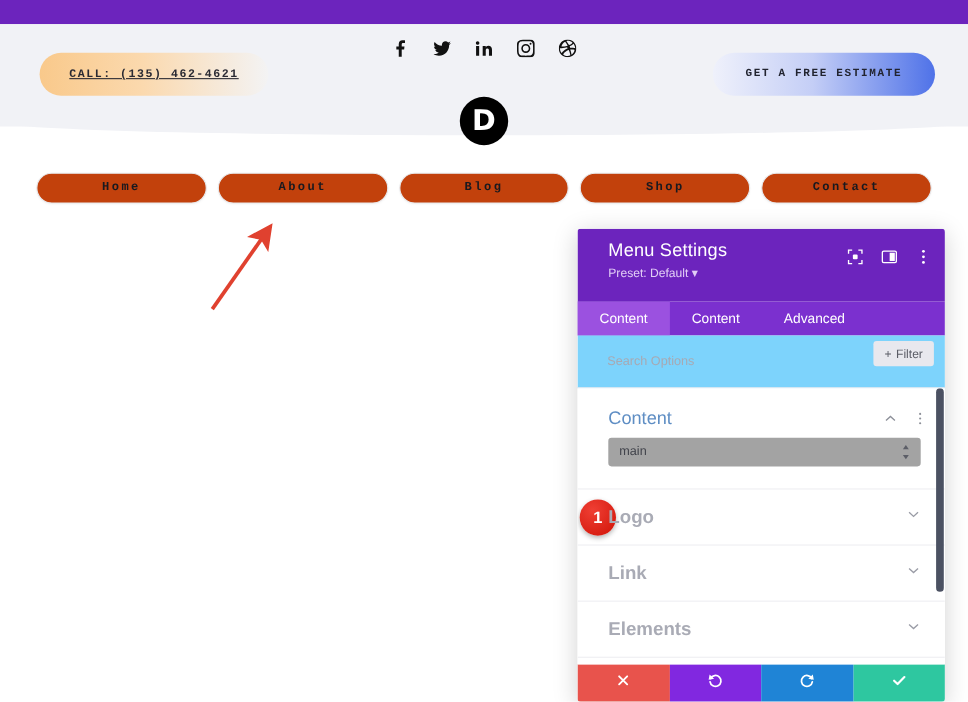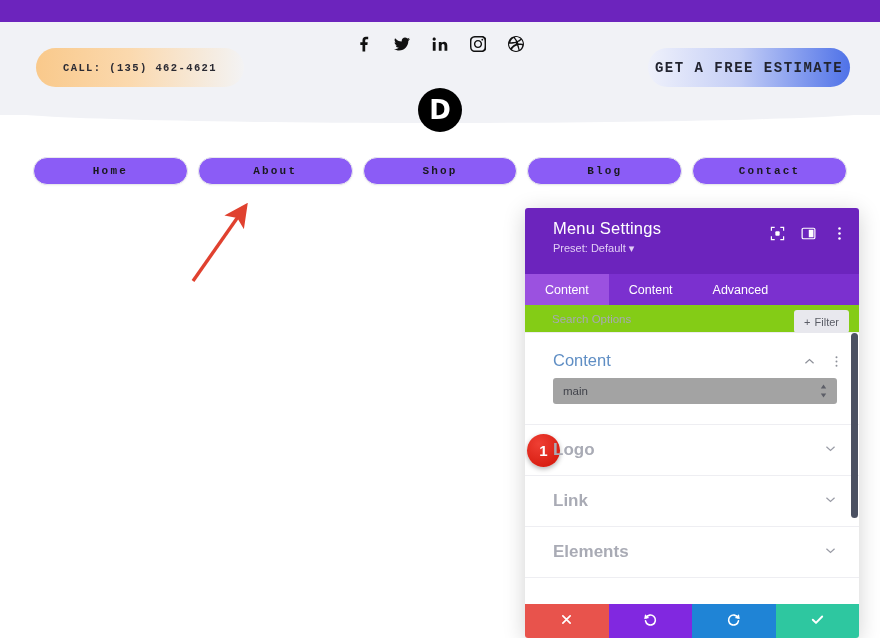--- a/index.html
+++ b/index.html
@@ -29,28 +29,29 @@
   }
 
   .call-btn{
     position:absolute; left:36px; top:48px; width:208px; height:39px;
     border-radius:20px;
     background: linear-gradient(90deg,#f9c98b 0%, #fbd9ae 45%, #f3f3f4 100%);
     display:flex; align-items:center; justify-content:center;
     font-size:10.5px; font-weight:700; letter-spacing:1.4px; color:#2a2a33;
     font-family:"Liberation Mono", monospace;
     cursor:pointer;
+    text-decoration:underline;
   }
 
   .estimate-btn{
     position:absolute; right:30px; top:48px; width:202px; height:39px;
     border-radius:20px;
     background: linear-gradient(90deg,#eff1fb 0%, #c4cef6 45%, #4f72e8 100%);
     display:flex; align-items:center; justify-content:center;
-    font-size:14px; font-weight:700; letter-spacing:1.5px; color:#222430;
+    font-size:10px; font-weight:700; letter-spacing:1.5px; color:#222430;
     font-family:"Liberation Mono", monospace;
     cursor:pointer;
   }
 
   .social-row{
     position:absolute; left:0; right:0; top:36px;
     display:flex; justify-content:center; gap:22px; align-items:center;
   }
   .social-row .sico{ width:16px; height:16px; display:block; cursor:pointer; }
   .social-row .sico svg{ display:block; }
@@ -64,21 +65,21 @@
     font-family:"DejaVu Sans", sans-serif;
   }
 
   
   .nav-row{
     position:absolute; left:0; top:157px; width:880px; height:28px;
     display:flex; align-items:center; padding:0 28px; gap:0;
   }
   .nav-pill{
     flex:1 1 0; margin:0 5px; height:28px; border-radius:15px;
-    border:1px solid #e8e9ec; background:#8b5cf6;
+    border:1px solid #e8e9ec; background:#c2410c;
     display:flex; align-items:center; justify-content:center;
     font-size:11px; font-weight:700; letter-spacing:2.2px; color:#19191f;
     font-family:"Liberation Mono", monospace;
     box-shadow:0 1px 2px rgba(0,0,0,0.04);
     cursor:pointer;
   }
 
   
   .arrow-ann{ position:absolute; left:180px; top:198px; width:80px; height:95px; pointer-events:none; }
 
@@ -100,21 +101,21 @@
   .head-icons .hico{ width:15px; height:15px; cursor:pointer; display:block; }
 
   .tabs{ display:flex; height:31px; background:#7b30cf; }
   .tab{
     display:flex; align-items:center; justify-content:center;
     height:31px; color:#fff; font-size:12.5px; cursor:pointer; padding:0 20px;
   }
   .tab.active{ background:#9b51e0; }
 
   .search-row{
-    height:28px; background:#84cc16; border-bottom:1px solid #ececf1;
+    height:48px; background:#7dd3fc; border-bottom:1px solid #ececf1;
     display:flex; align-items:center; padding-left:27px; position:relative;
   }
   .search-input{
     border:0; background:transparent; outline:none; flex:1;
     font-size:11.5px; color:#55575f; font-family:"Liberation Sans", sans-serif;
   }
   .search-input::placeholder{ color:#a7a9b3; }
   .filter-btn{
     position:absolute; right:10px; top:5px; height:23px;
     background:#e8e8ee; border-radius:3px; color:#5a5c66;
@@ -225,24 +226,24 @@
   </div>
 
   <div class="nav-row">
     <div class="nav-pill">
         <span>Home</span>
       </div>
     <div class="nav-pill">
         <span>About</span>
       </div>
     <div class="nav-pill">
+        <span>Blog</span>
+      </div>
+    <div class="nav-pill">
         <span>Shop</span>
-      </div>
-    <div class="nav-pill">
-        <span>Blog</span>
       </div>
     <div class="nav-pill">
         <span>Contact</span>
       </div>
   </div>
 
   <svg class="arrow-ann" viewBox="0 0 80 95">
     <defs>
       <marker id="ahead" markerWidth="7" markerHeight="7" refX="3" refY="3.5" orient="auto">
         <path d="M0,0 L7,3.5 L0,7 L1.6,3.5 z" fill="#e0412f"></path>

